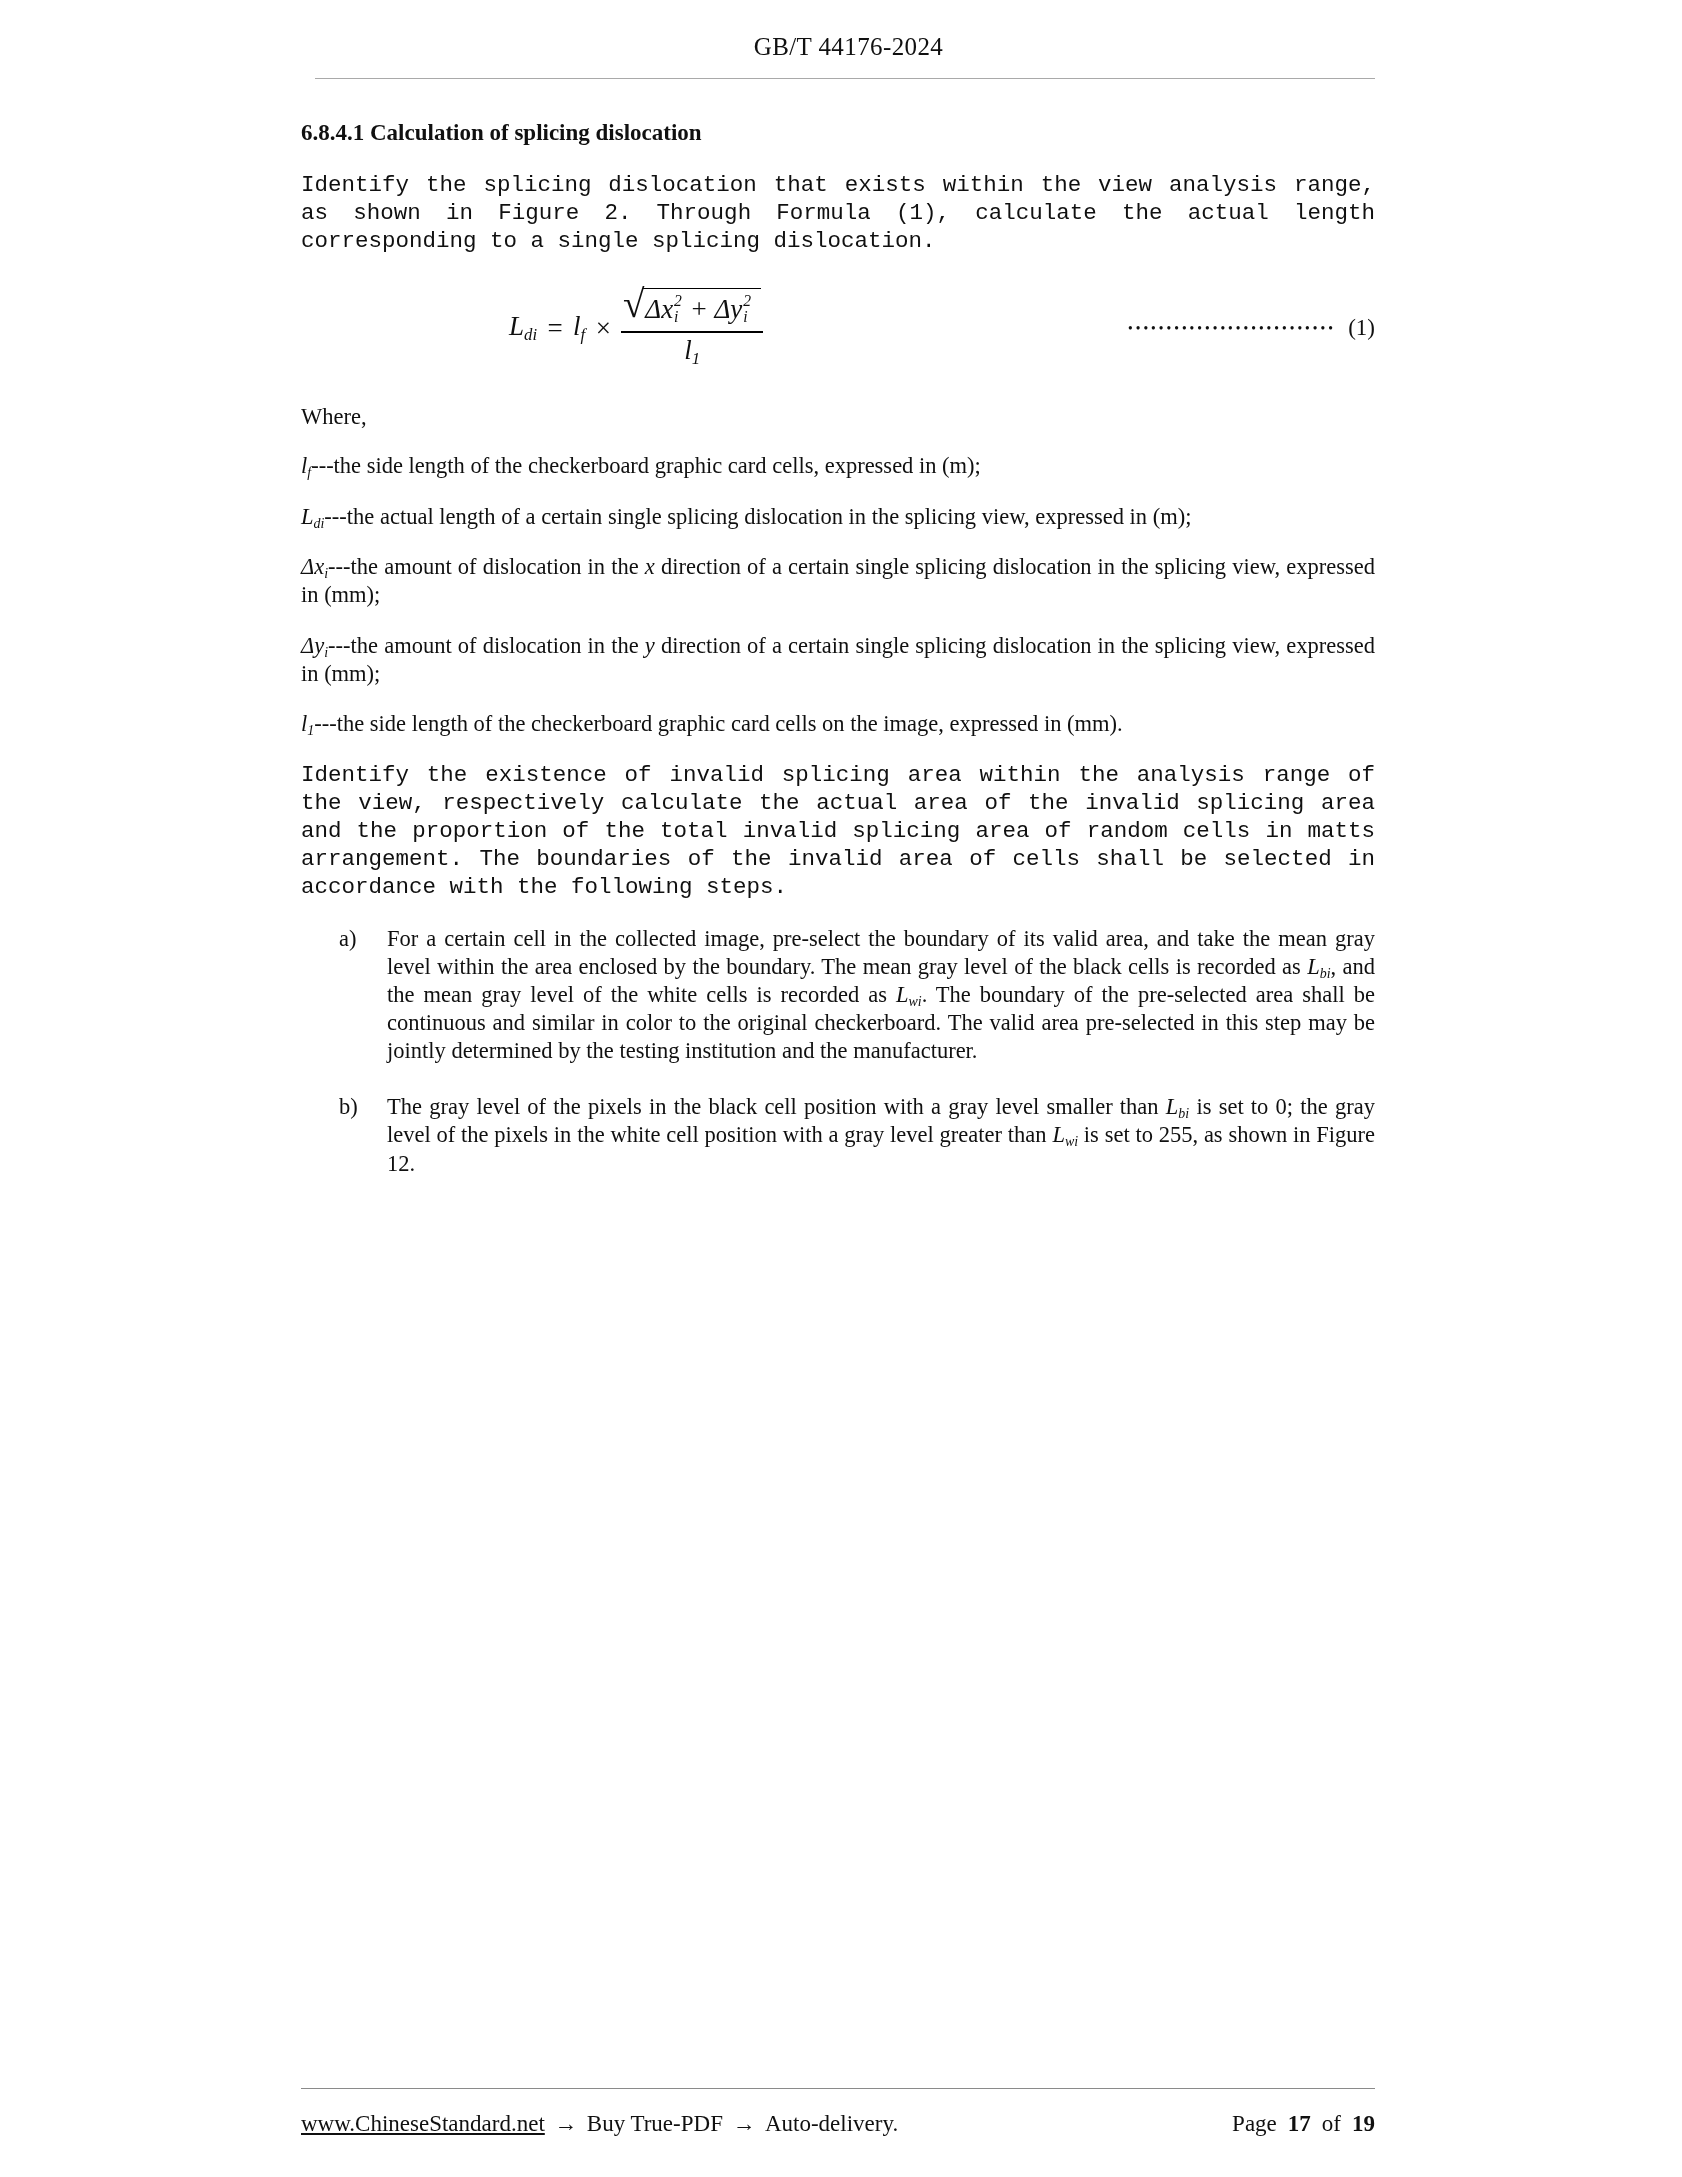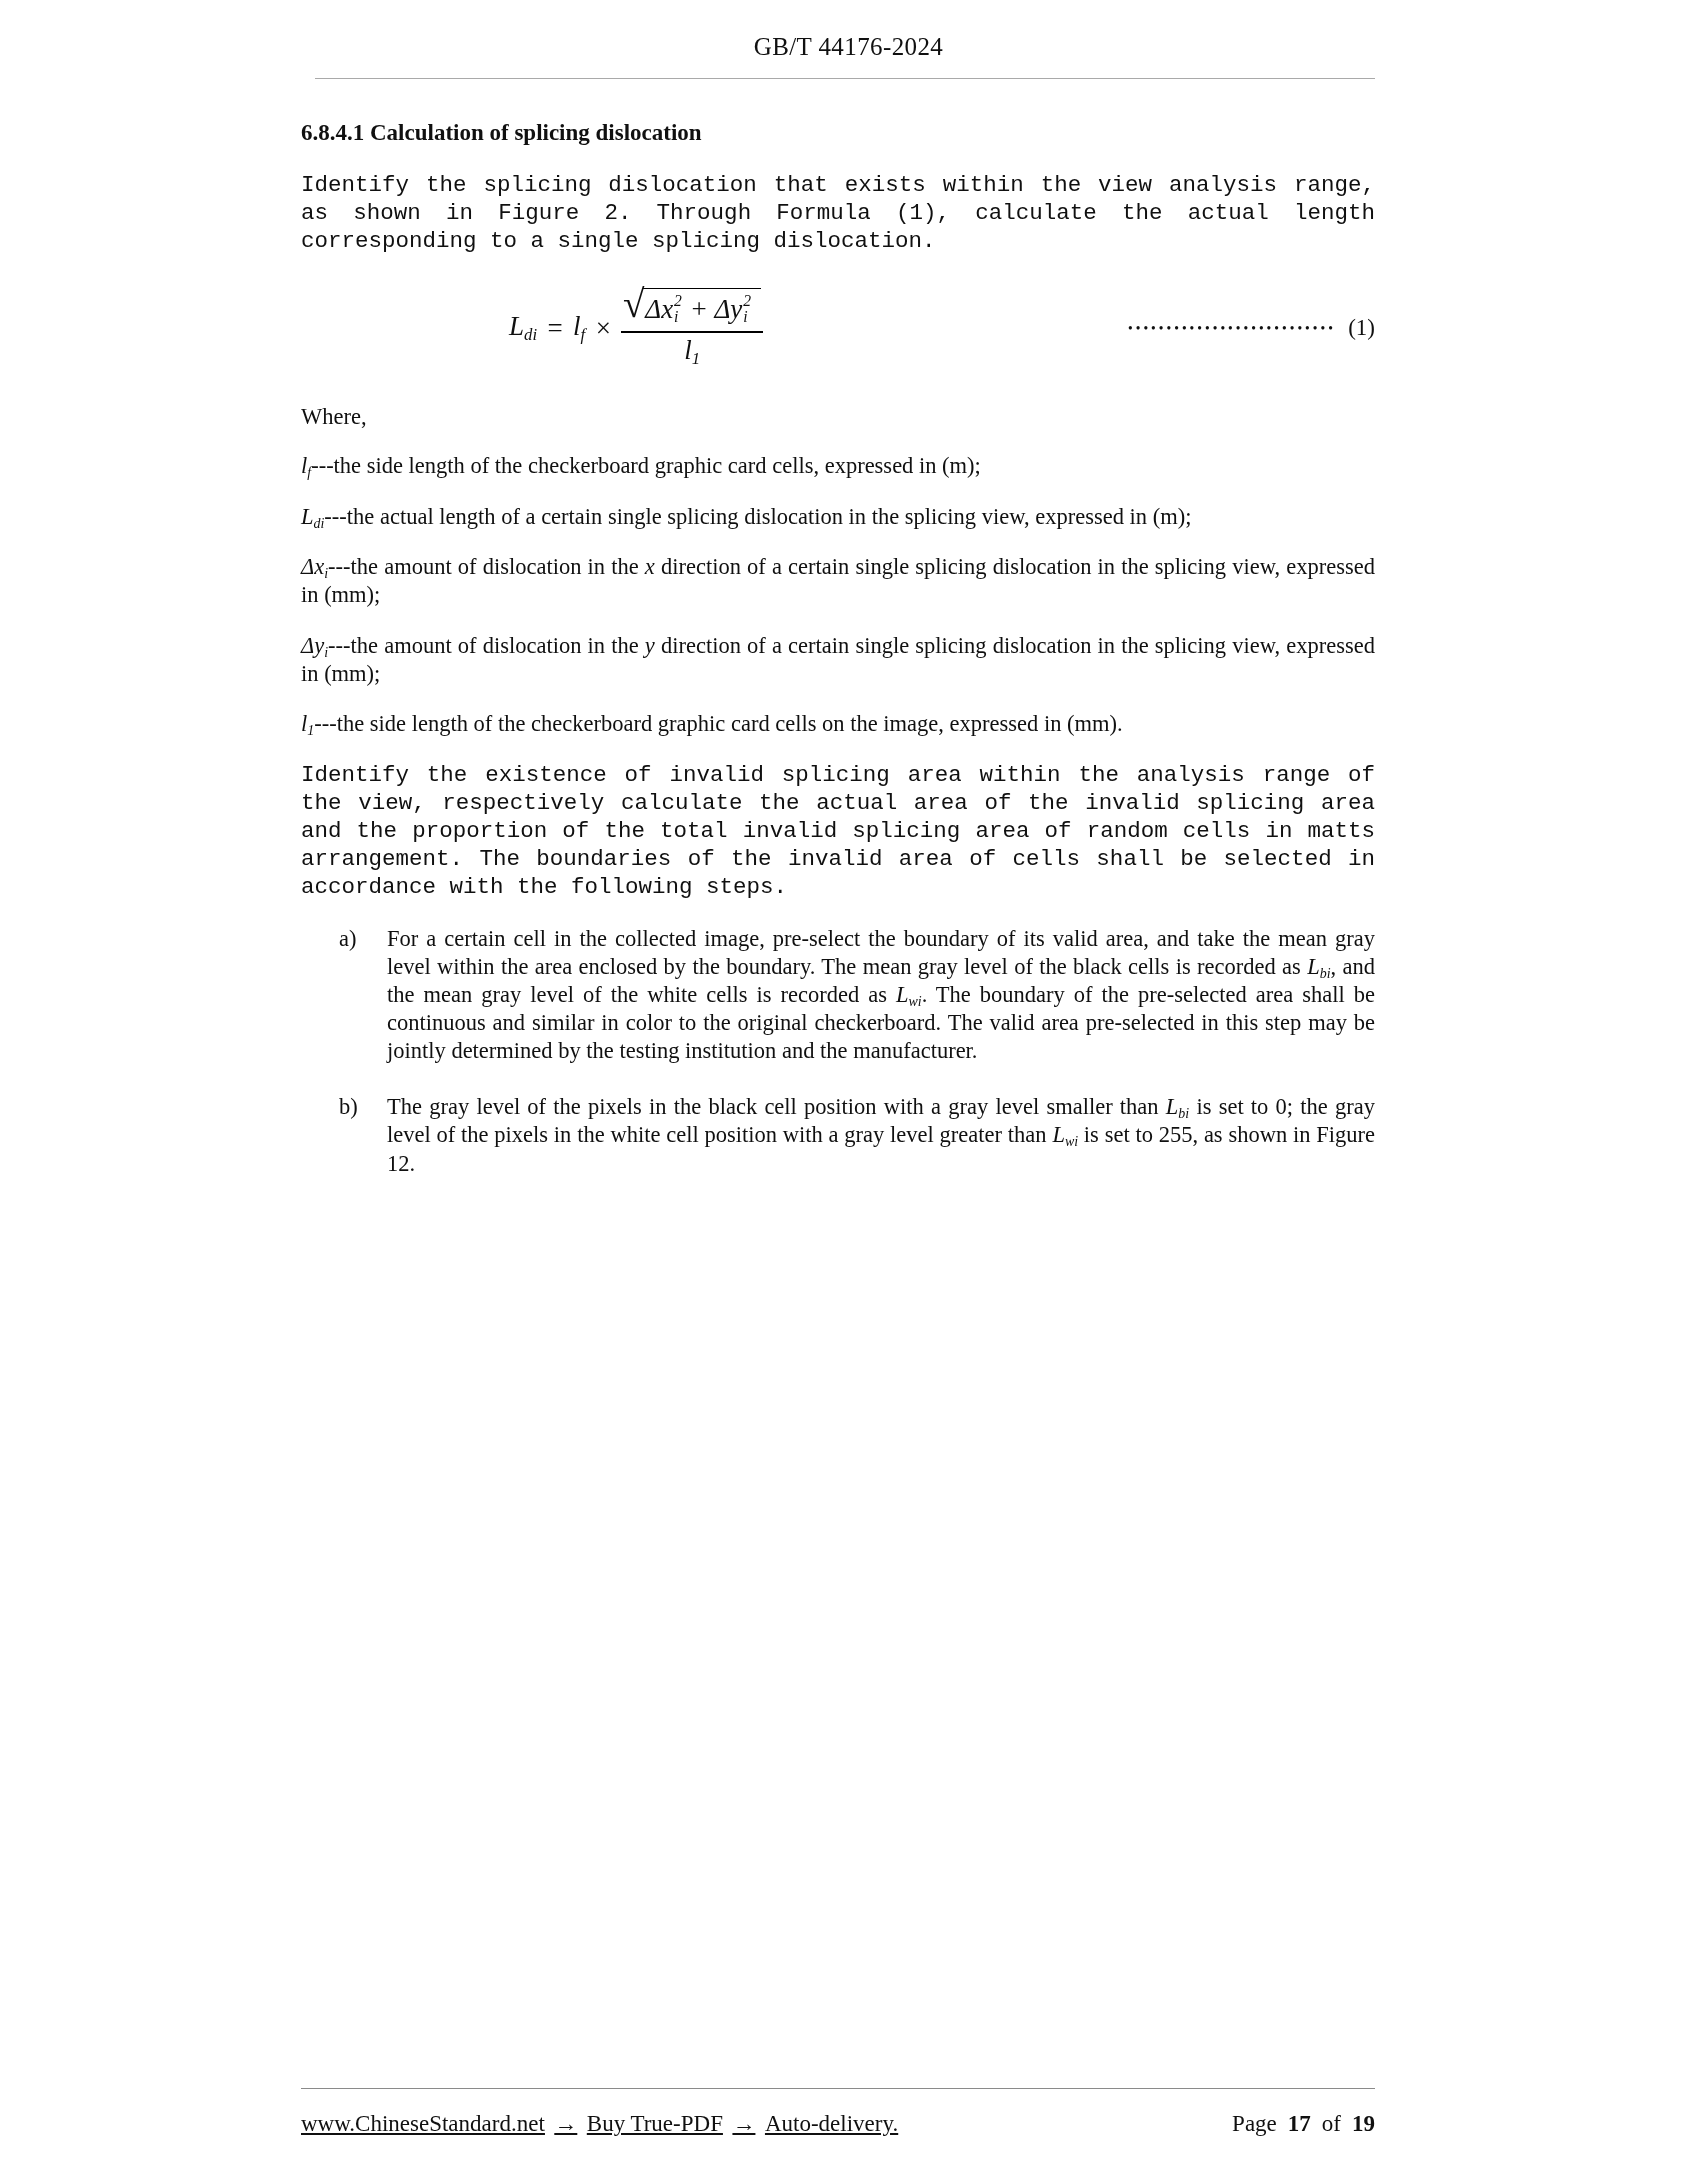--- a/index.html
+++ b/index.html
@@ -58,21 +58,21 @@
   
   .list-item{position:relative;padding-left:86px;margin-bottom:28px;}
   .list-marker{position:absolute;left:38px;top:0;}
   
   .footer{
     position:absolute;left:301px;right:308px;bottom:40px;
     border-top:1.7px solid #8a8a8a;padding-top:22.5px;
     display:flex;justify-content:space-between;align-items:baseline;
     font-size:23px;
   }
-  .footer-left{display:flex;gap:9.5px;align-items:baseline;text-decoration:underline;}
+  .footer-left{display:flex;gap:9.5px;align-items:baseline;}
   .footer-right{display:flex;gap:11px;align-items:baseline;}
   .footer-link{color:#101010;text-decoration:underline;cursor:pointer;}
   .bold{font-weight:bold;}
 </style>
 </head>
 <body>
 
 <header class="header">
   <div class="header-title">GB/T 44176-2024</div>
   <div class="header-rule"></div>

